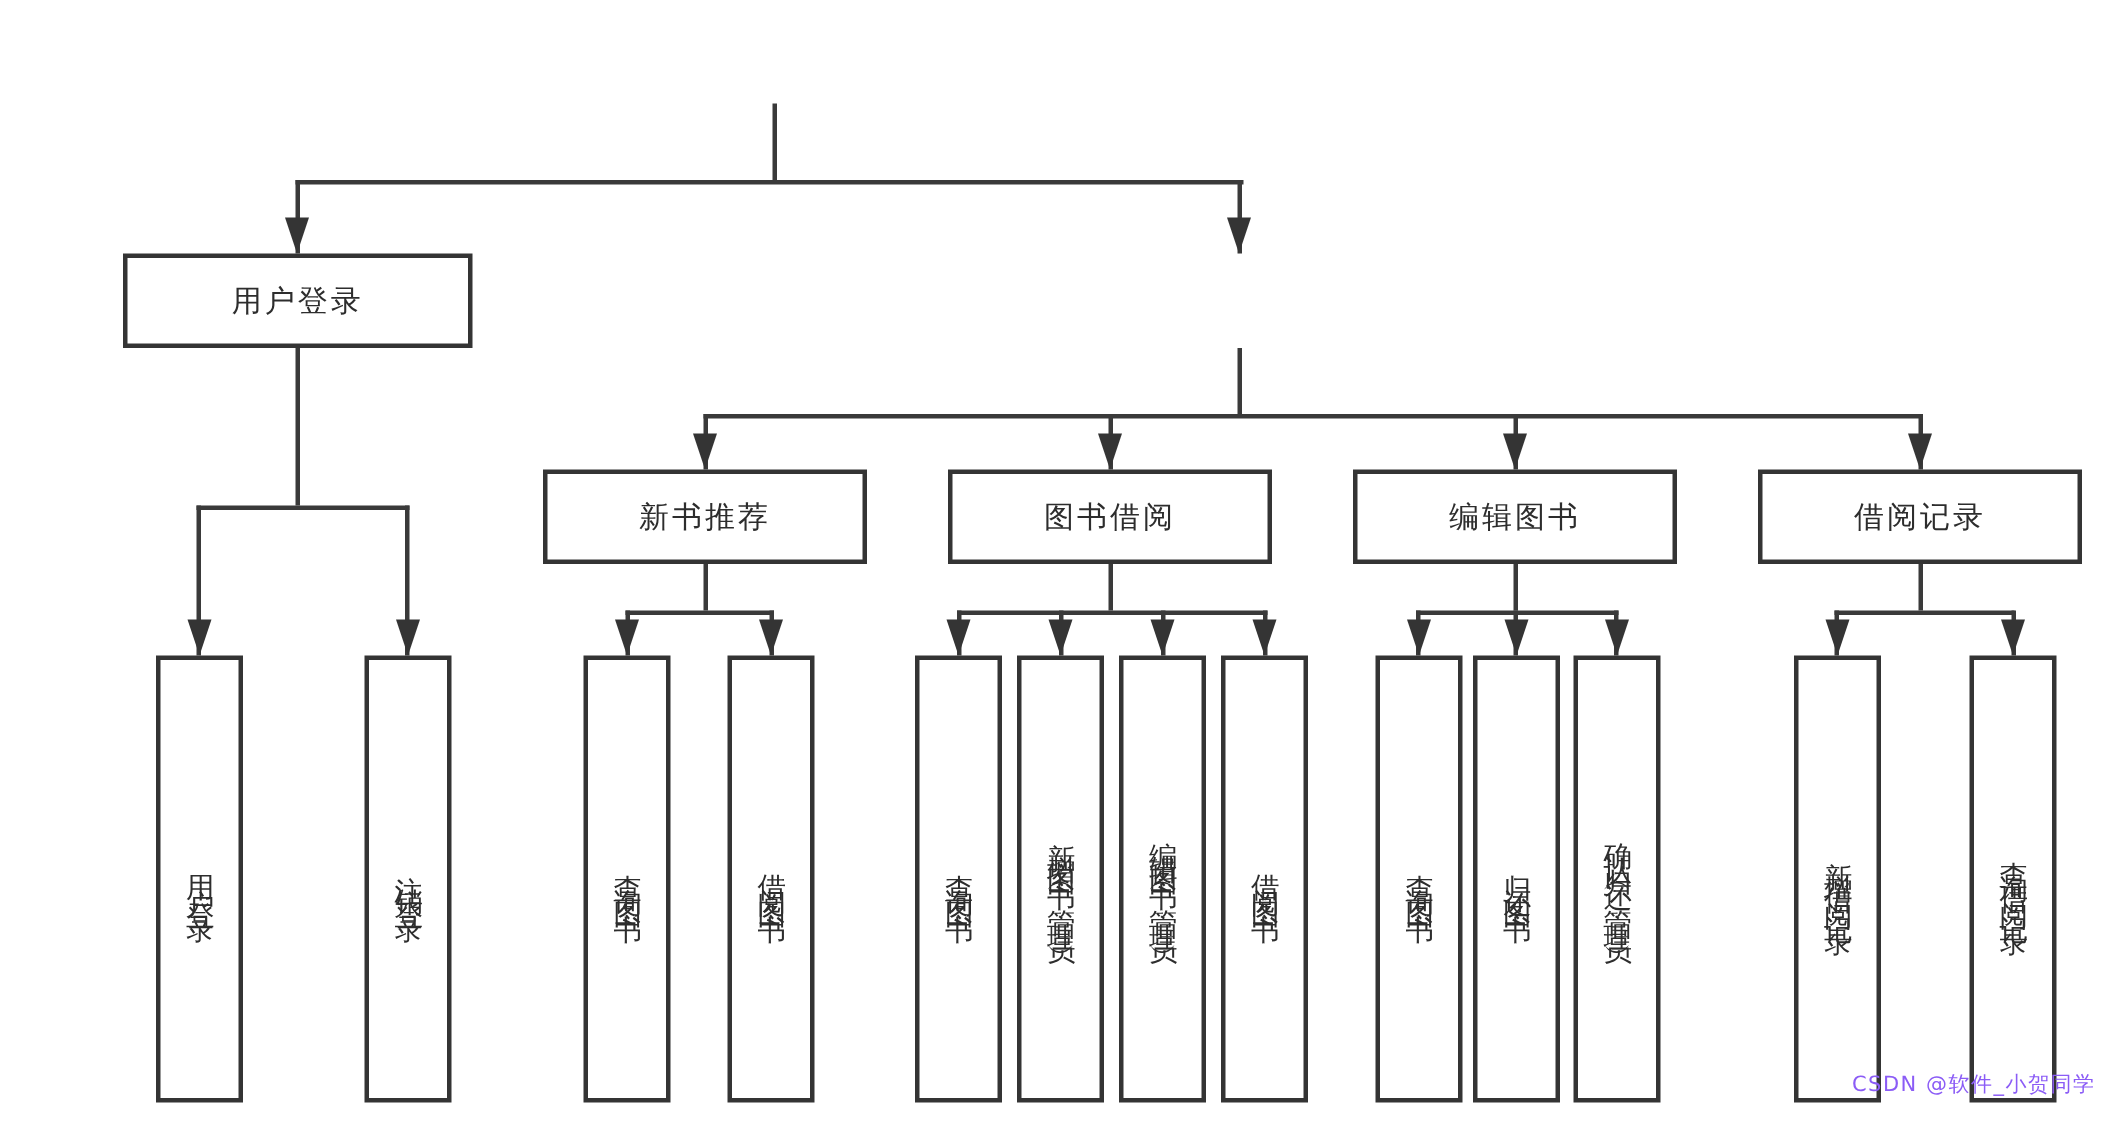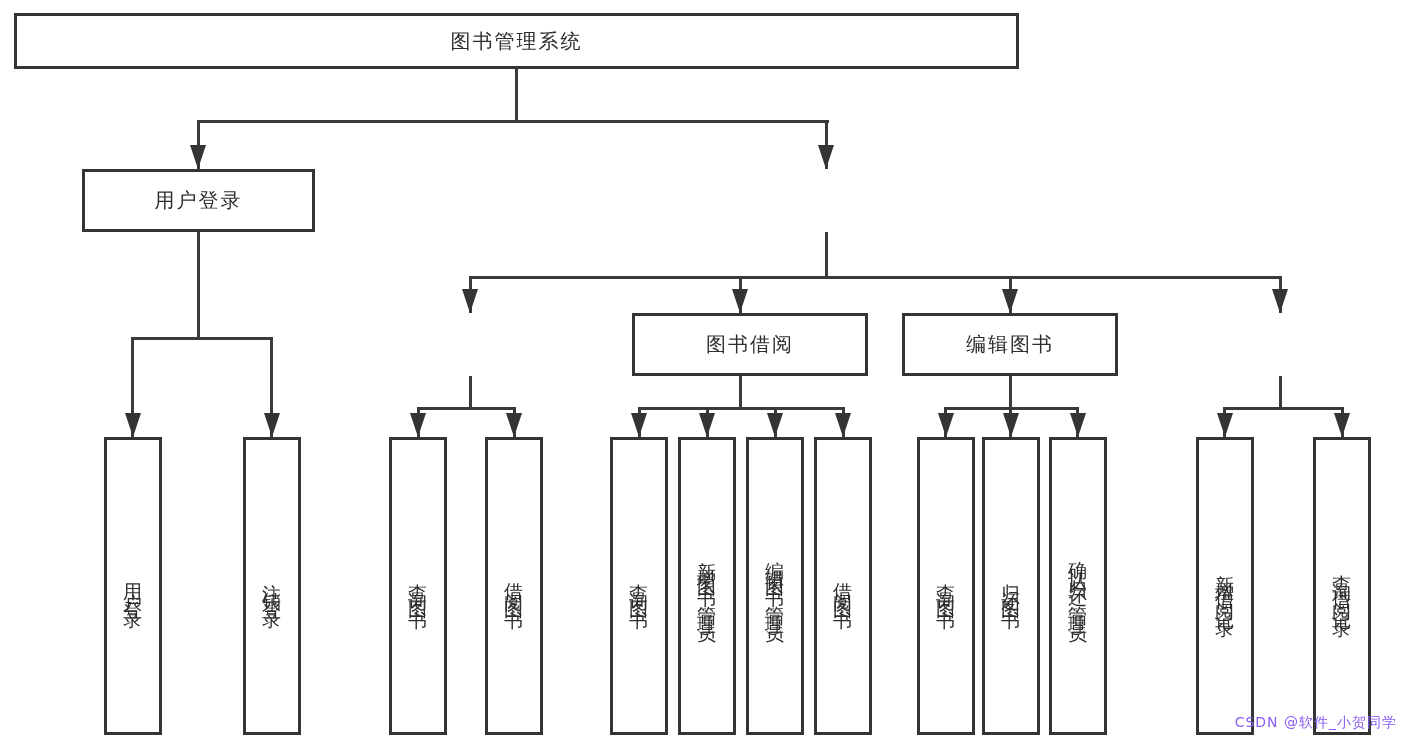--- a/index.html
+++ b/index.html
@@ -27,38 +27,41 @@
   .watermark{
     position:absolute;right:8px;top:714px;
     color:#8b5cf6;font-size:14px;letter-spacing:1px;white-space:nowrap;z-index:5;
   }
 </style>
 </head>
 <body>
 
 <div class="canvas">
 
-  <div class="node" style="left:14px;top:13px;width:1005px;height:56px">
-    <span>图书管理系统</span>
-  </div>
 
   <div class="node" style="left:82px;top:169px;width:233px;height:63px">
     <span>用户登录</span>
   </div>
 
 
+  <div class="node" style="left:362px;top:313px;width:216px;height:63px">
+    <span>新书推荐</span>
+  </div>
 
-  <div class="node" style="left:632px;top:313px;width:236px;height:63px">
+  <div class="node" style="left:632px;top:313px;width:216px;height:63px">
     <span>图书借阅</span>
   </div>
 
   <div class="node" style="left:902px;top:313px;width:216px;height:63px">
     <span>编辑图书</span>
   </div>
 
+  <div class="node" style="left:1172px;top:313px;width:216px;height:63px">
+    <span>借阅记录</span>
+  </div>
 
   <div class="node vnode" style="left:104px;top:437px;width:58px;height:298px">
     <span>用户登录</span>
   </div>
 
   <div class="node vnode" style="left:243px;top:437px;width:58px;height:298px">
     <span>注销登录</span>
   </div>
 
   <div class="node vnode" style="left:389px;top:437px;width:58px;height:298px">

